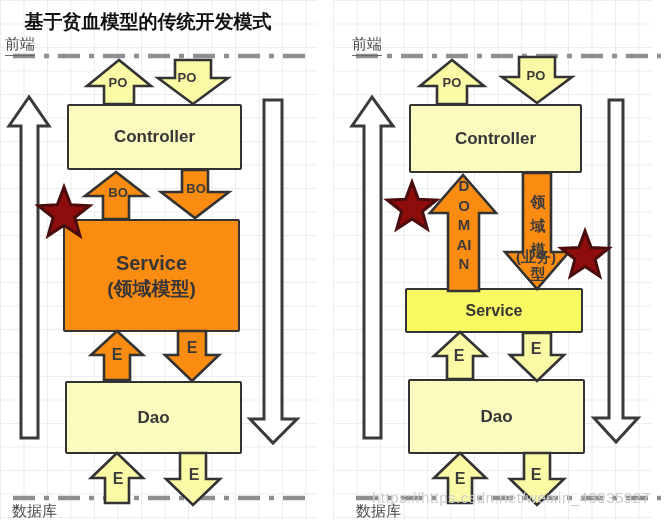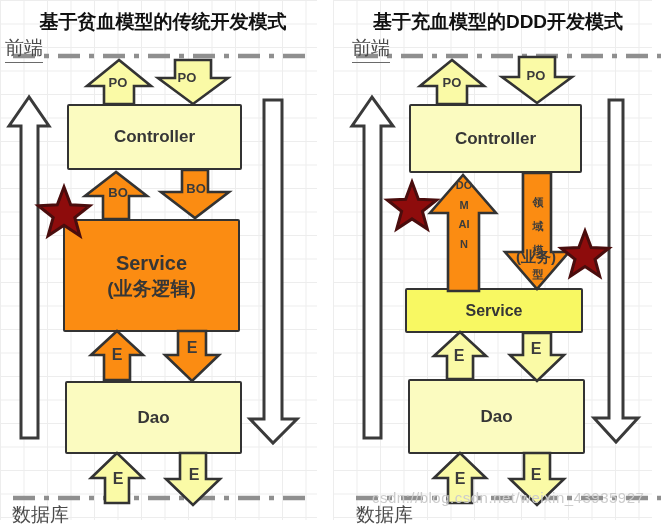--- a/index.html
+++ b/index.html
@@ -17,28 +17,28 @@
   .orange-a{fill:#FB8C12;stroke:#333;stroke-width:2.6;}
   .star{fill:#8E0C0C;stroke:#4a0d0d;stroke-width:3;stroke-linejoin:miter;}
   .box{position:absolute;z-index:2;border:2.5px solid #333;border-radius:2px;
        display:flex;flex-direction:column;align-items:center;justify-content:center;
        font-weight:700;color:#363636;box-sizing:border-box;}
   .pale{background:#FBFBC0;}
   .orange-box{background:#FB8C12;}
   .bright{background:#F8F862;}
   .title{position:absolute;z-index:4;transform:translateX(-50%);font-size:19px;
          font-weight:700;color:#111;white-space:nowrap;}
-  .edge{position:absolute;z-index:4;font-size:19px;color:#4a4a4a;white-space:nowrap;}
+  .edge{position:absolute;z-index:4;font-size:15px;color:#4a4a4a;white-space:nowrap;}
   .underl{border-bottom:1.5px solid #6a6a6a;padding-bottom:1px;}
   .lbl{position:absolute;z-index:4;transform:translateX(-50%);font-weight:700;
        color:#3b3b3b;white-space:nowrap;font-size:13px;}
   .elbl{font-size:16px;}
   .vtext{position:absolute;z-index:4;transform:translateX(-50%);font-weight:700;
          color:#3b3b3b;width:17px;word-break:break-all;text-align:center;
-         font-size:11px;line-height:19.5px;}
+         font-size:15px;line-height:19.5px;}
   .wm{position:absolute;z-index:6;font-size:15px;color:#cccccc;letter-spacing:.5px;
       white-space:nowrap;}
   .svc1{font-size:20px;line-height:26px;}
   .svc2{font-size:19px;line-height:26px;}
 </style>
 </head>
 <body>
 
 <div id="stage">
 
@@ -55,21 +55,21 @@
     <polygon class="white-a" points="264,100 264,419 250,419 273,443 297,419 282,419 282,100"></polygon>
     <polygon class="white-a" points="372,97 352,126 364,126 364,438 381,438 381,126 393,126"></polygon>
     <polygon class="white-a" points="609,100 609,418 594,418 616,442 638,418 623,418 623,100"></polygon>
   </svg>
 
   <div class="box pale" style="left:67px;top:104px;width:175px;height:66px;font-size:17px;">
     <span>Controller</span>
   </div>
   <div class="box orange-box" style="left:63px;top:219px;width:177px;height:113px;">
     <span class="svc1">Service</span>
-    <span class="svc2">(业务逻辑)</span>
+    <span class="svc2">(领域模型)</span>
   </div>
   <div class="box pale" style="left:65px;top:381px;width:177px;height:73px;font-size:17px;">
     <span>Dao</span>
   </div>
 
   <div class="box pale" style="left:409px;top:104px;width:173px;height:69px;font-size:17px;">
     <span>Controller</span>
   </div>
   <div class="box bright" style="left:405px;top:288px;width:178px;height:45px;font-size:16px;">
     <span>Service</span>
@@ -92,22 +92,21 @@
     <polygon class="pale-a" points="452,60 420,86 437,86 437,104 467,104 467,86 484,86"></polygon>
     <polygon class="pale-a" points="519,57 519,77 502,77 537,103 572,77 555,77 555,57"></polygon>
     <polygon class="orange-a" points="463,175 430,213 448,213 448,291 479,291 479,213 496,213"></polygon>
     <polygon class="orange-a" points="523,173 523,252 505,252 537,289 569,252 551,252 551,173"></polygon>
     <polygon class="pale-a" points="460,332 434,356 447,356 447,379 473,379 473,356 486,356"></polygon>
     <polygon class="pale-a" points="523,333 523,355 510,355 537,381 564,355 551,355 551,333"></polygon>
     <polygon class="pale-a" points="460,453 434,478 448,478 448,503 472,503 472,478 486,478"></polygon>
     <polygon class="pale-a" points="524,453 524,479 510,479 537,505 564,479 550,479 550,453"></polygon>
   </svg>
 
-  <div class="title" style="left:163px;top:9px;">基于贫血模型的传统开发模式</div>
-  <div class="title" style="left:498px;top:9px;">基于充血模型的DDD开发模式</div>
+  <div class="title" style="left:148px;top:9px;">基于贫血模型的传统开发模式</div>
 
   <div class="edge underl" style="left:5px;top:35px;">前端</div>
   <div class="edge underl" style="left:352px;top:35px;">前端</div>
   <div class="edge" style="left:12px;top:502px;">数据库</div>
   <div class="edge" style="left:356px;top:502px;">数据库</div>
 
   <div class="lbl" style="left:118px;top:75px;">PO</div>
   <div class="lbl" style="left:187px;top:70px;">PO</div>
   <div class="lbl" style="left:118px;top:185px;">BO</div>
   <div class="lbl" style="left:196px;top:181px;">BO</div>
@@ -125,15 +124,15 @@
   <div class="lbl elbl" style="left:536px;top:340px;">E</div>
   <div class="lbl elbl" style="left:460px;top:470px;">E</div>
   <div class="lbl elbl" style="left:536px;top:466px;">E</div>
 
   <svg class="layer z5" width="665" height="524">
     <polygon class="star" points="64.0,187.0 70.7,204.8 89.7,205.7 74.8,217.5 79.9,235.8 64.0,225.3 48.1,235.8 53.2,217.5 38.3,205.7 57.3,204.8"></polygon>
     <polygon class="star" points="412.0,182.0 418.4,199.2 436.7,200.0 422.4,211.4 427.3,229.0 412.0,218.9 396.7,229.0 401.6,211.4 387.3,200.0 405.6,199.2"></polygon>
     <polygon class="star" points="585.0,231.0 591.2,247.5 608.8,248.3 595.0,259.2 599.7,276.2 585.0,266.5 570.3,276.2 575.0,259.2 561.2,248.3 578.8,247.5"></polygon>
   </svg>
 
-  <div class="wm" style="left:372px;top:489px;">csdn://blog.csdn.net/weixin_43935927</div>
+  <div class="wm" style="left:372px;top:489px;">https://https.csdn.net/weixin_43935927</div>
 
 </div>
 
 </body></html>

